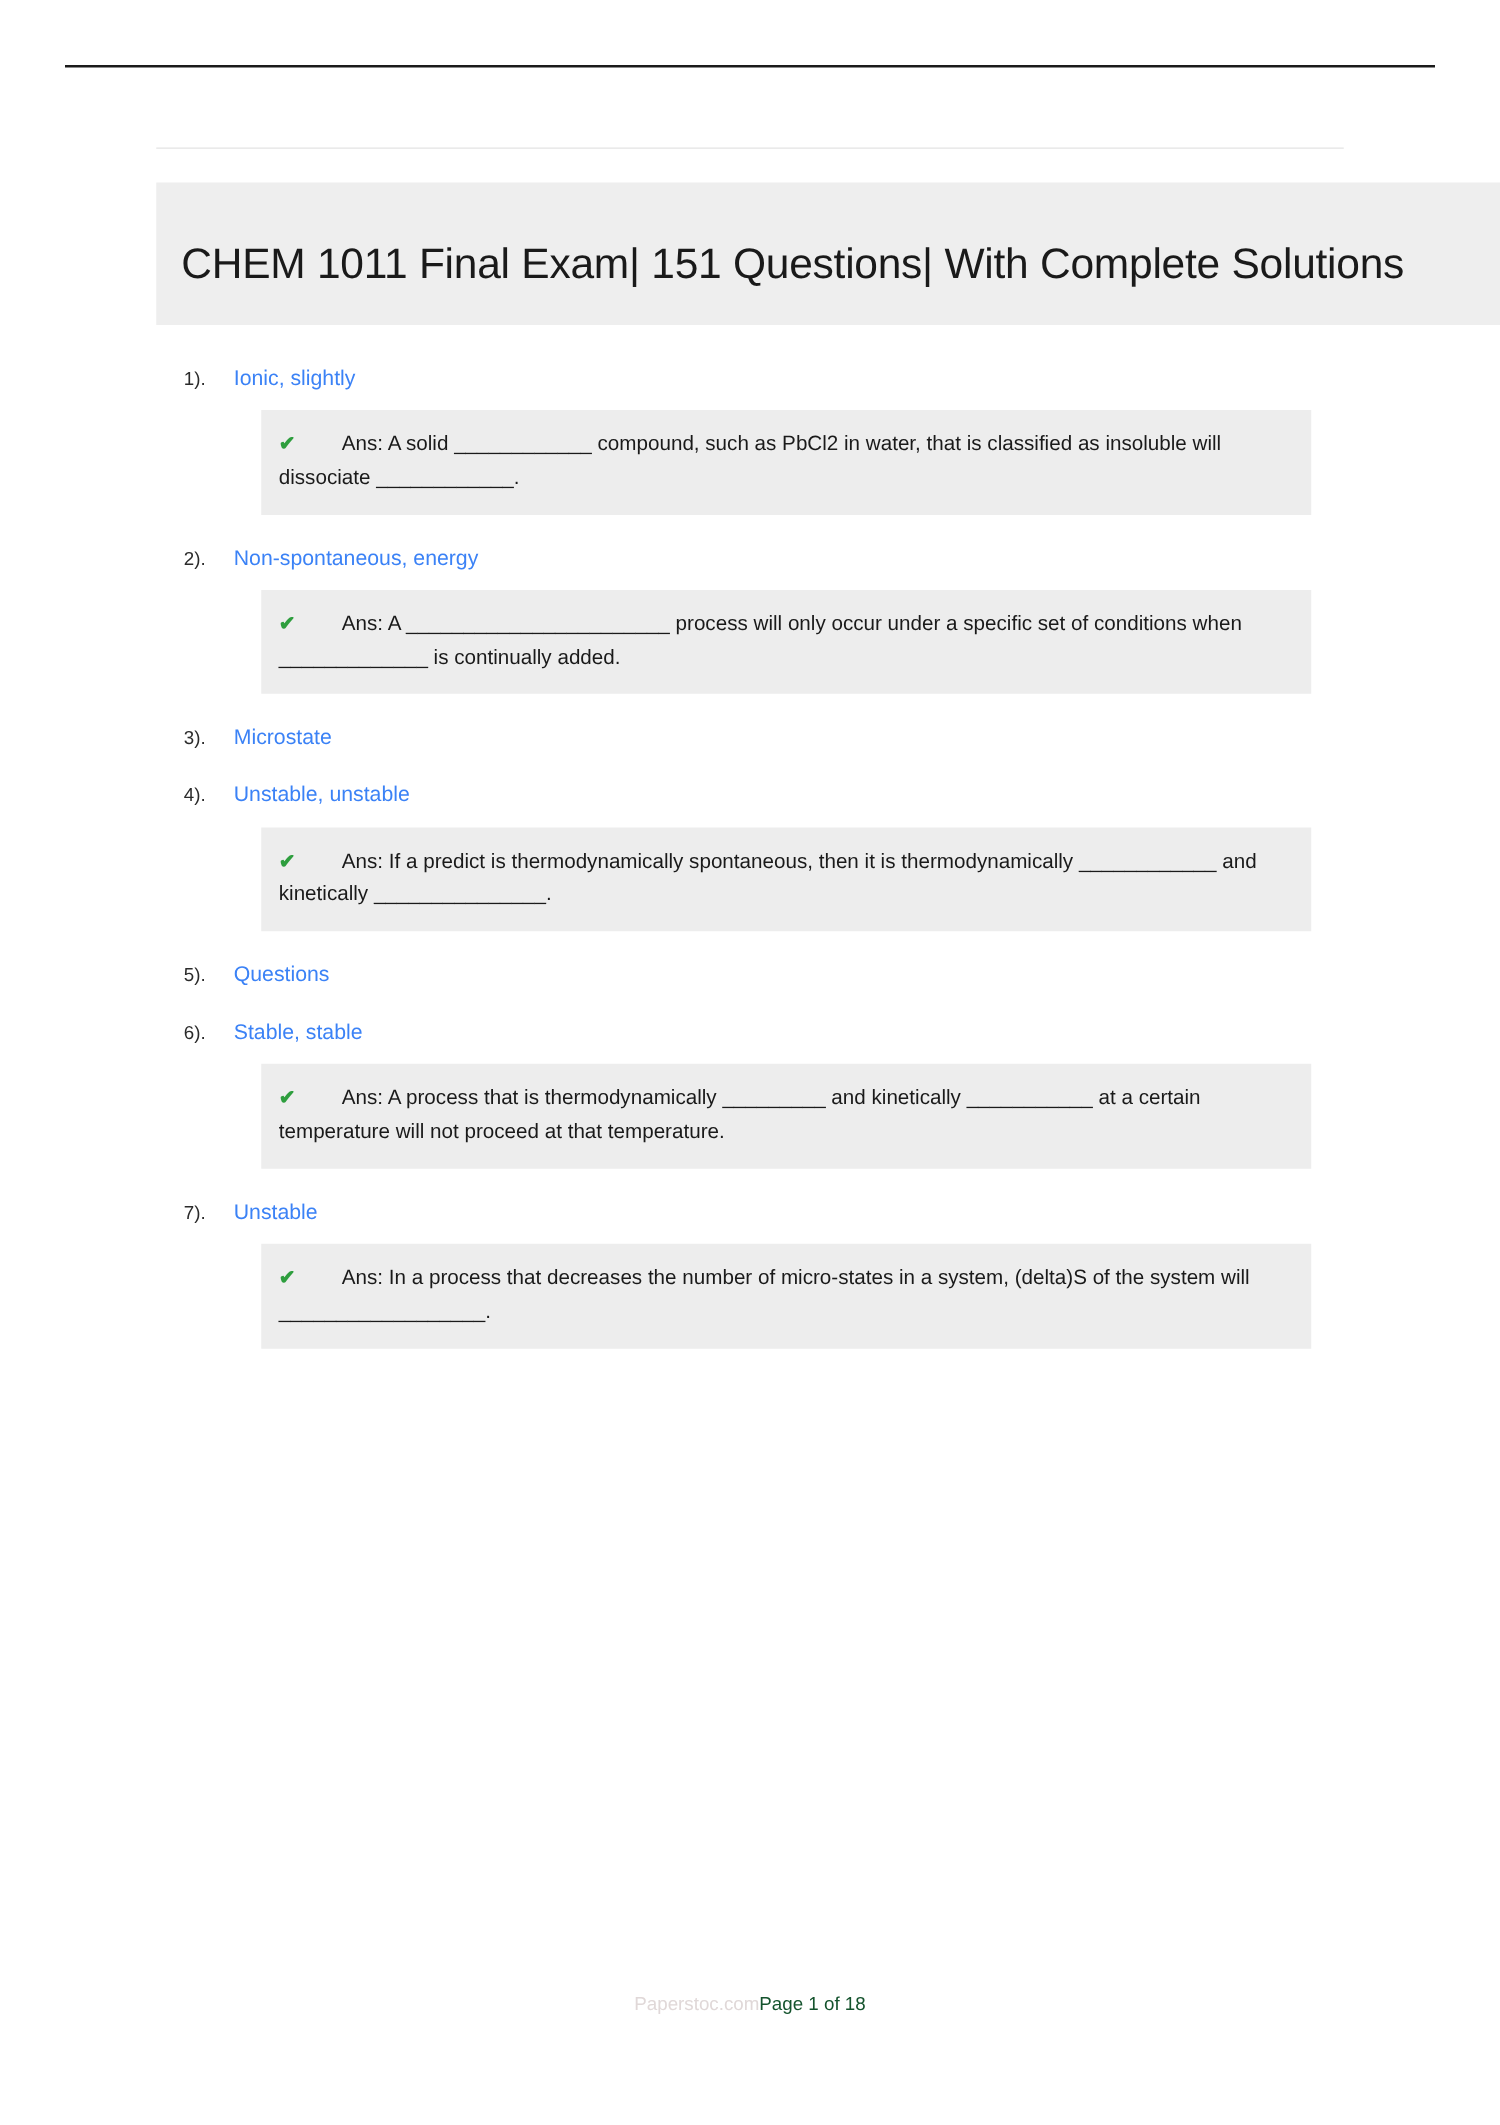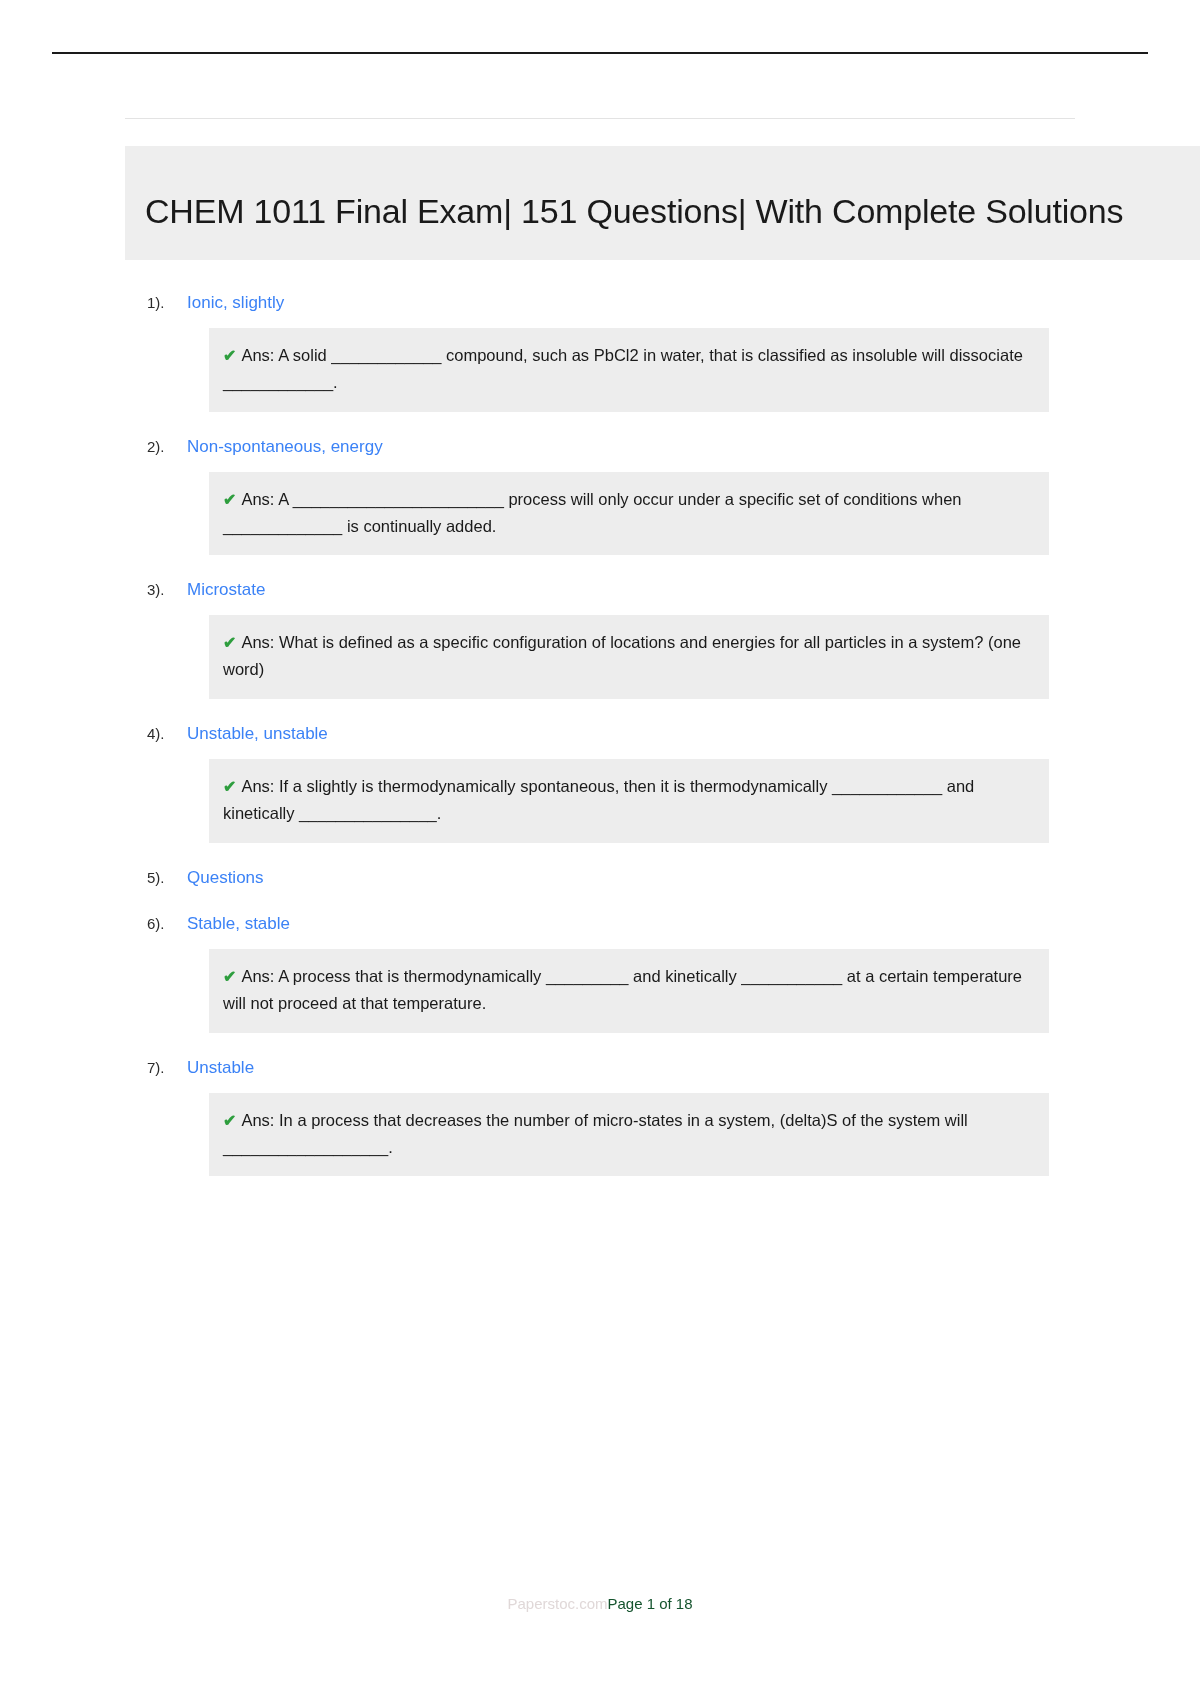--- a/index.html
+++ b/index.html
@@ -94,20 +94,21 @@
     color: #1a1a1a;
   }
   .check {
     color: #2e9e3e;
     font-size: 16px;
     font-weight: bold;
     margin-right: 5px;
   }
   .ans-label {
     white-space: nowrap;
+    margin-left: 32px;
   }
   .footer {
     position: absolute;
     left: 125px;
     top: 1595px;
     width: 950px;
     display: flex;
     justify-content: center;
     font-size: 15px;
     color: #cfcfcf;
@@ -152,34 +153,30 @@
           <span class="check">✔</span><span class="ans-label">Ans:</span>
           <span>A _______________________ process will only occur under a specific set of conditions when _____________ is continually added.</span>
         </div>
       </div>
 
       <div class="qitem">
         <div class="qhead">
           <span class="qnum">3).</span>
           <span class="qtext">Microstate</span>
         </div>
-        <div class="ansbox">
-          <span class="check">✔</span><span class="ans-label">Ans:</span>
-          <span>What is defined as a specific configuration of locations and energies for all particles in a system? (one word)</span>
-        </div>
       </div>
 
       <div class="qitem">
         <div class="qhead">
           <span class="qnum">4).</span>
           <span class="qtext">Unstable, unstable</span>
         </div>
         <div class="ansbox">
           <span class="check">✔</span><span class="ans-label">Ans:</span>
-          <span>If a slightly is thermodynamically spontaneous, then it is thermodynamically ____________ and kinetically _______________.</span>
+          <span>If a predict is thermodynamically spontaneous, then it is thermodynamically ____________ and kinetically _______________.</span>
         </div>
       </div>
 
       <div class="qitem">
         <div class="qhead">
           <span class="qnum">5).</span>
           <span class="qtext">Questions</span>
         </div>
       </div>
 

